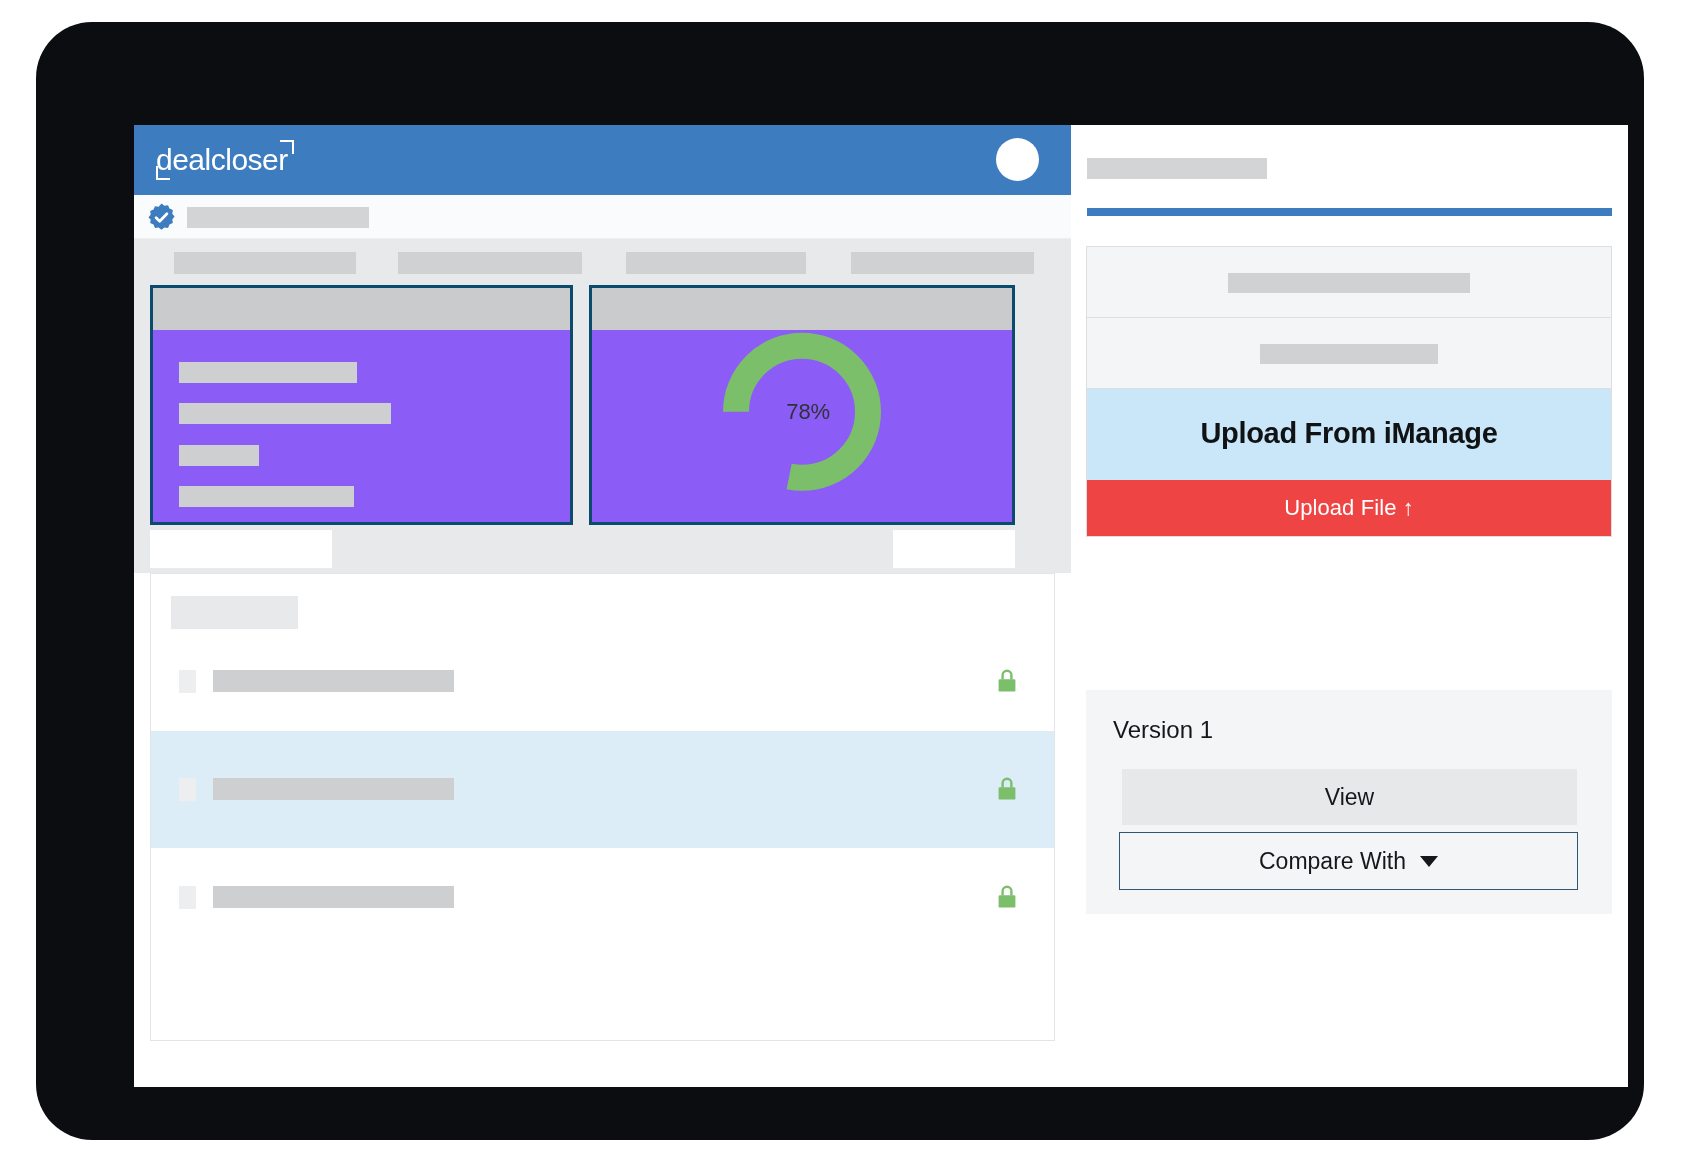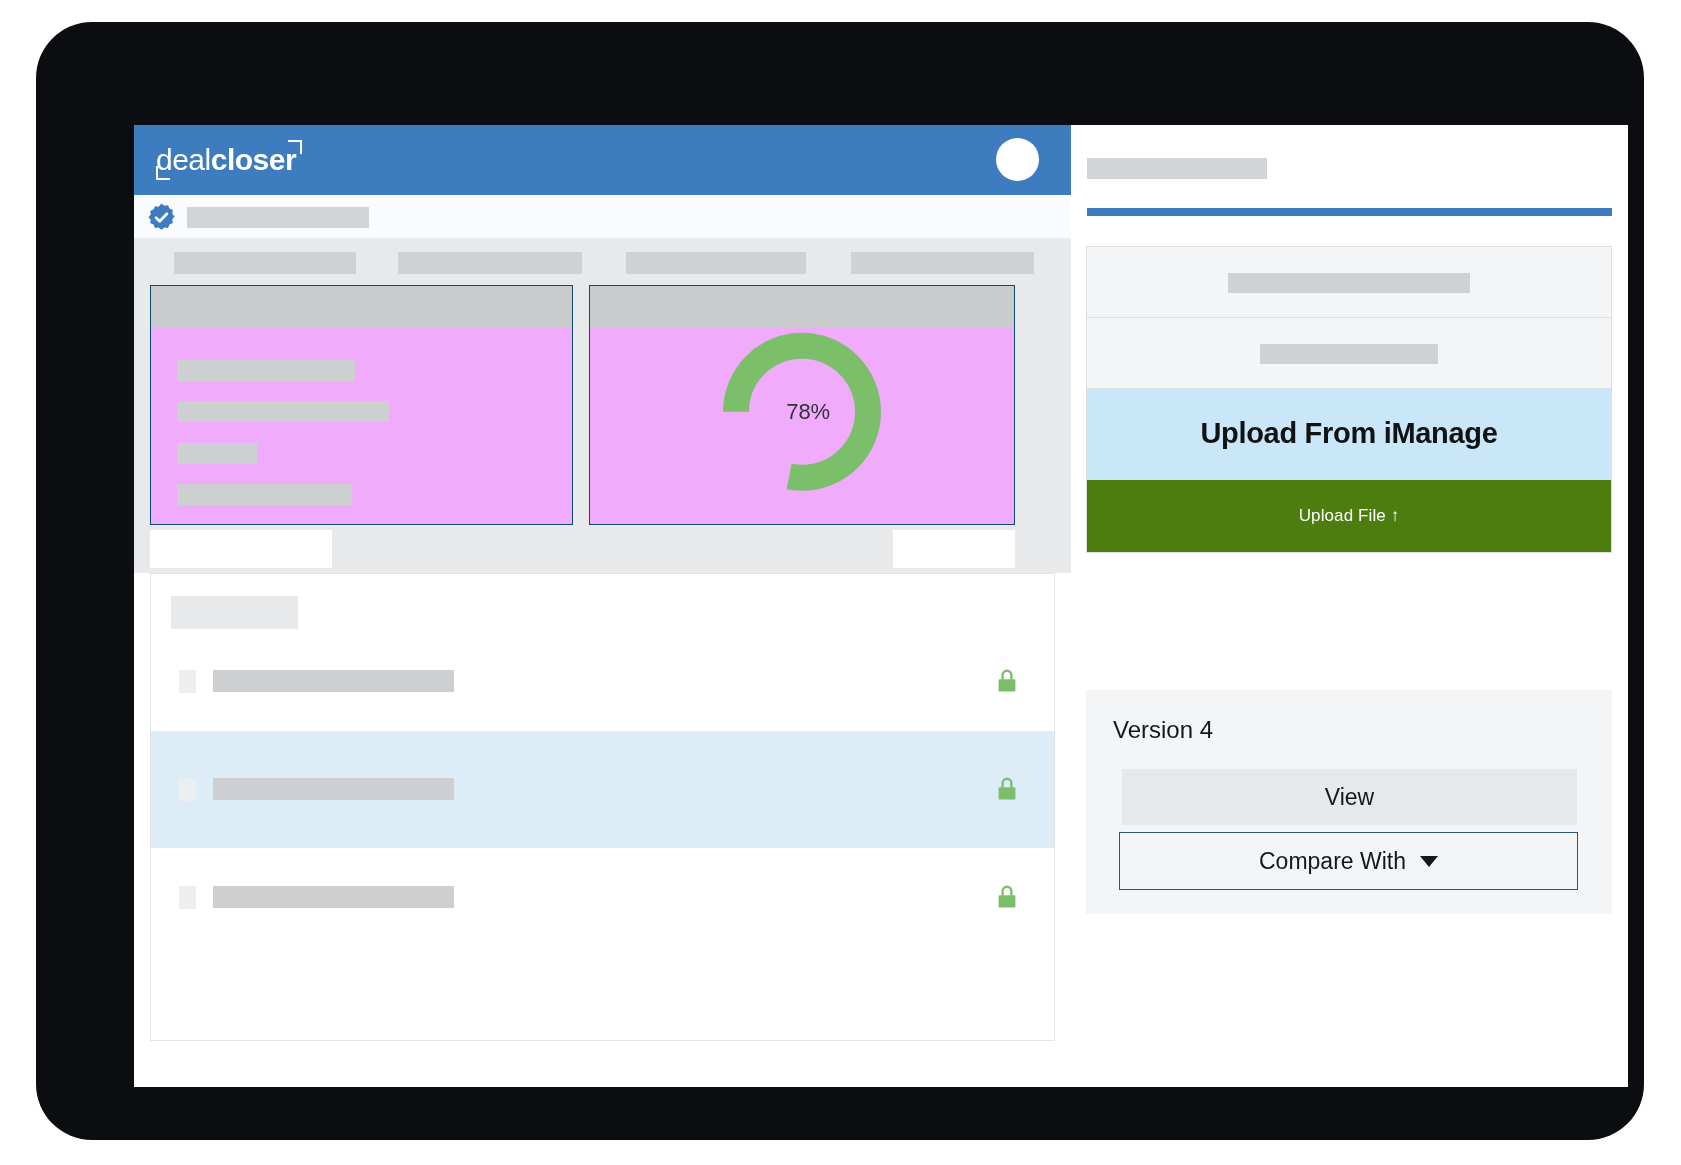--- a/index.html
+++ b/index.html
@@ -45,21 +45,21 @@
   #brand-logo {
     position: absolute;
     left: 22px; top: 14px;
     height: 42px;
     display: flex; align-items: center;
     color: #ffffff;
     letter-spacing: -0.5px;
   }
   .brand-text { font-size: 30px; line-height: 30px; }
   .brand-light { font-weight: 300; }
-  .brand-bold  { font-weight: 700; }
+  .brand-bold  { font-weight: 400; }
   .brand-corner {
     position: absolute;
     width: 14px; height: 14px;
     border-color: #ffffff;
     border-style: solid;
   }
   .corner-bl { left: 0px;   bottom: 1px; border-width: 0 0 2.5px 2.5px; }
   .corner-tr { right: -6px; top: 1px;    border-width: 2.5px 2.5px 0 0; }
 
   #avatar-circle {
@@ -104,22 +104,22 @@
   
   #cards-row {
     position: relative;
     height: 240px;
     background: #e7e9ea;
     padding: 0 16px;
   }
   .card {
     position: absolute;
     top: 0;
-    background: #f0abfc;
-    border: 1px solid #0c4a6e;
+    background: #8b5cf6;
+    border: 3px solid #0c4a6e;
   }
   .card-head {
     height: 42px;
     background: #c9cbcd;
   }
   .line-ph { position: absolute; background: #cdcfd1; }
 
   
   #donut-wrap {
     position: absolute;
@@ -232,27 +232,27 @@
     background: #c9e7f8;
     padding: 25px 10px 28px;
     text-align: center;
     font-size: 29px;
     line-height: 1.32;
     font-weight: 700;
     color: #101214;
     letter-spacing: -0.3px;
   }
   #upload-file-btn {
-    background: #4d7c0f;
-    height: 72px;
+    background: #ef4444;
+    height: 56px;
     display: flex;
     align-items: center;
     justify-content: center;
     color: #ffffff;
-    font-size: 17px;
+    font-size: 22px;
     letter-spacing: 0.1px;
   }
 
   #version-card {
     position: absolute;
     left: 15px; top: 565px;
     width: 526px; height: 224px;
     background: #f4f5f6;
   }
   #version-label {
@@ -388,21 +388,21 @@
           <div class="meta-ph" style="width:242px"></div>
         </div>
         <div class="upload-meta-row">
           <div class="meta-ph" style="width:178px"></div>
         </div>
         <div id="imanage-btn">Upload From iManage</div>
         <div id="upload-file-btn">Upload File ↑</div>
       </div>
 
       <div id="version-card">
-        <div id="version-label">Version 4</div>
+        <div id="version-label">Version 1</div>
         <div id="view-btn">View</div>
         <div id="compare-btn">
           <span>Compare With</span>
           <span class="caret-down"></span>
         </div>
       </div>
     </div>
 
   </div>
 </div>

